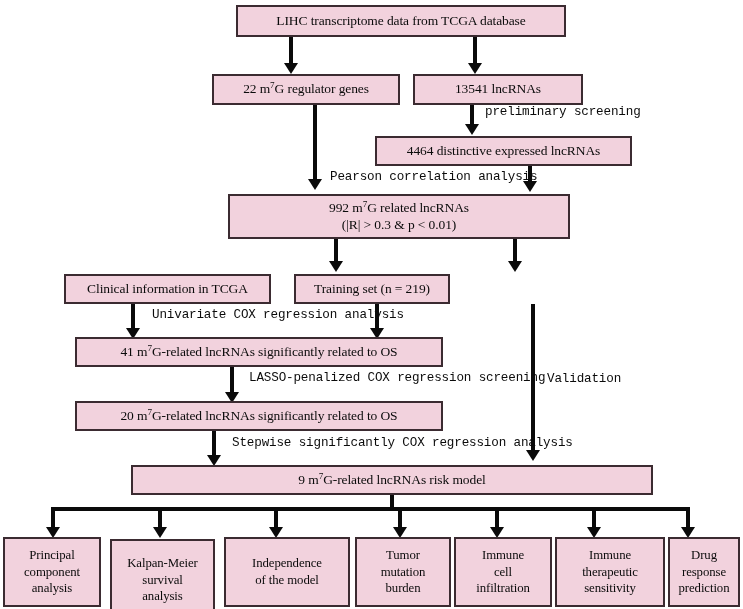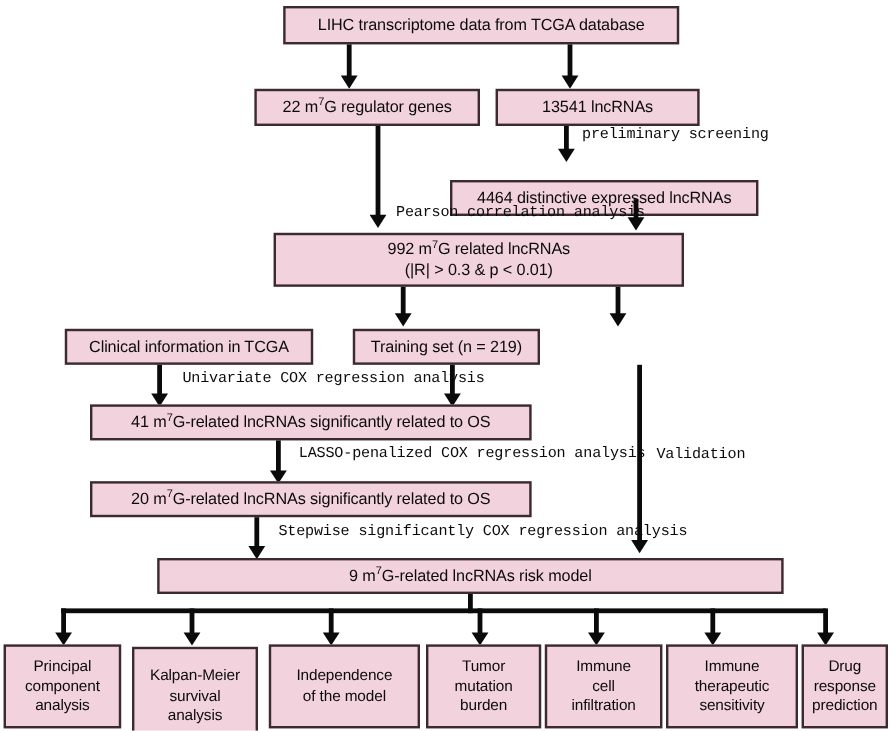--- a/index.html
+++ b/index.html
@@ -23,21 +23,21 @@
     align-items:center;
     justify-content:center;
     text-align:center;
     color:#0b0b0b;
     font-size:13.5px;
     line-height:1.22;
     letter-spacing:-0.1px;
     padding:2px 4px;
   }
   .box.multiline{ flex-direction:column; }
-  .box .ln{ display:block; white-space:nowrap; }
+  .box .ln{ display:block; white-space:nowrap;font-family:Liberation Serif, serif; }
   .box.small{ font-size:12.8px; line-height:1.3; }
   .sup{ font-size:0.68em; vertical-align:super; line-height:0; }
 
   
   .vline{
     position:absolute;
     background:#0a0a0a;
     width:4px;
   }
   .hline{
@@ -84,41 +84,41 @@
     <span class="ln">13541 lncRNAs</span>
   </div>
 
   <div class="vline" style="left:313px;top:105px;height:76px;"></div>
   <div class="arrowhead" style="left:308px;top:179px;"></div>
 
   <div class="vline" style="left:470px;top:105px;height:22px;"></div>
   <div class="arrowhead" style="left:465px;top:124px;"></div>
   <div class="lbl" style="left:485px;top:105px;">preliminary screening</div>
 
-  <div class="box" style="left:375px;top:136px;width:257px;height:30px;margin-top:14px;">
+  <div class="box" style="left:375px;top:136px;width:257px;height:30px;">
     <span class="ln">4464 distinctive expressed lncRNAs</span>
   </div>
 
   <div class="vline" style="left:528px;top:166px;height:17px;"></div>
   <div class="arrowhead" style="left:523px;top:181px;"></div>
 
   <div class="lbl" style="left:330px;top:170px;">Pearson correlation analysis</div>
 
   <div class="box multiline" style="left:228px;top:194px;width:342px;height:45px;">
     <span class="ln"><span>992 m</span><span class="sup">7</span><span>G related lncRNAs</span></span>
     <span class="ln">(|R| &gt; 0.3 &amp; p &lt; 0.01)</span>
   </div>
 
   <div class="vline" style="left:334px;top:239px;height:24px;"></div>
   <div class="arrowhead" style="left:329px;top:261px;"></div>
 
   <div class="vline" style="left:513px;top:239px;height:24px;"></div>
   <div class="arrowhead" style="left:508px;top:261px;"></div>
 
-  <div class="box" style="left:54px;top:274px;width:207px;height:30px;">
+  <div class="box" style="left:64px;top:274px;width:207px;height:30px;">
     <span class="ln">Clinical information in TCGA</span>
   </div>
 
   <div class="box" style="left:294px;top:274px;width:156px;height:30px;text-align:center;">
     <span class="ln">Training set (n = 219)</span>
   </div>
 
 
   <div class="vline" style="left:131px;top:304px;height:26px;"></div>
   <div class="arrowhead" style="left:126px;top:328px;"></div>
@@ -131,21 +131,21 @@
   <div class="vline" style="left:531px;top:304px;height:148px;"></div>
   <div class="arrowhead" style="left:526px;top:450px;"></div>
   <div class="lbl" style="left:547px;top:372px;">Validation</div>
 
   <div class="box" style="left:75px;top:337px;width:368px;height:30px;">
     <span class="ln"><span>41 m</span><span class="sup">7</span><span>G-related  lncRNAs significantly related to OS</span></span>
   </div>
 
   <div class="vline" style="left:230px;top:367px;height:27px;"></div>
   <div class="arrowhead" style="left:225px;top:392px;"></div>
-  <div class="lbl" style="left:249px;top:371px;">LASSO-penalized COX regression analysis</div>
+  <div class="lbl" style="left:249px;top:371px;">LASSO-penalized COX regression screening</div>
 
   <div class="box" style="left:75px;top:401px;width:368px;height:30px;">
     <span class="ln"><span>20 m</span><span class="sup">7</span><span>G-related  lncRNAs significantly related to OS</span></span>
   </div>
 
   <div class="vline" style="left:212px;top:431px;height:26px;"></div>
   <div class="arrowhead" style="left:207px;top:455px;"></div>
   <div class="lbl" style="left:232px;top:436px;">Stepwise significantly COX regression analysis</div>
 
   <div class="box" style="left:131px;top:465px;width:522px;height:30px;">

